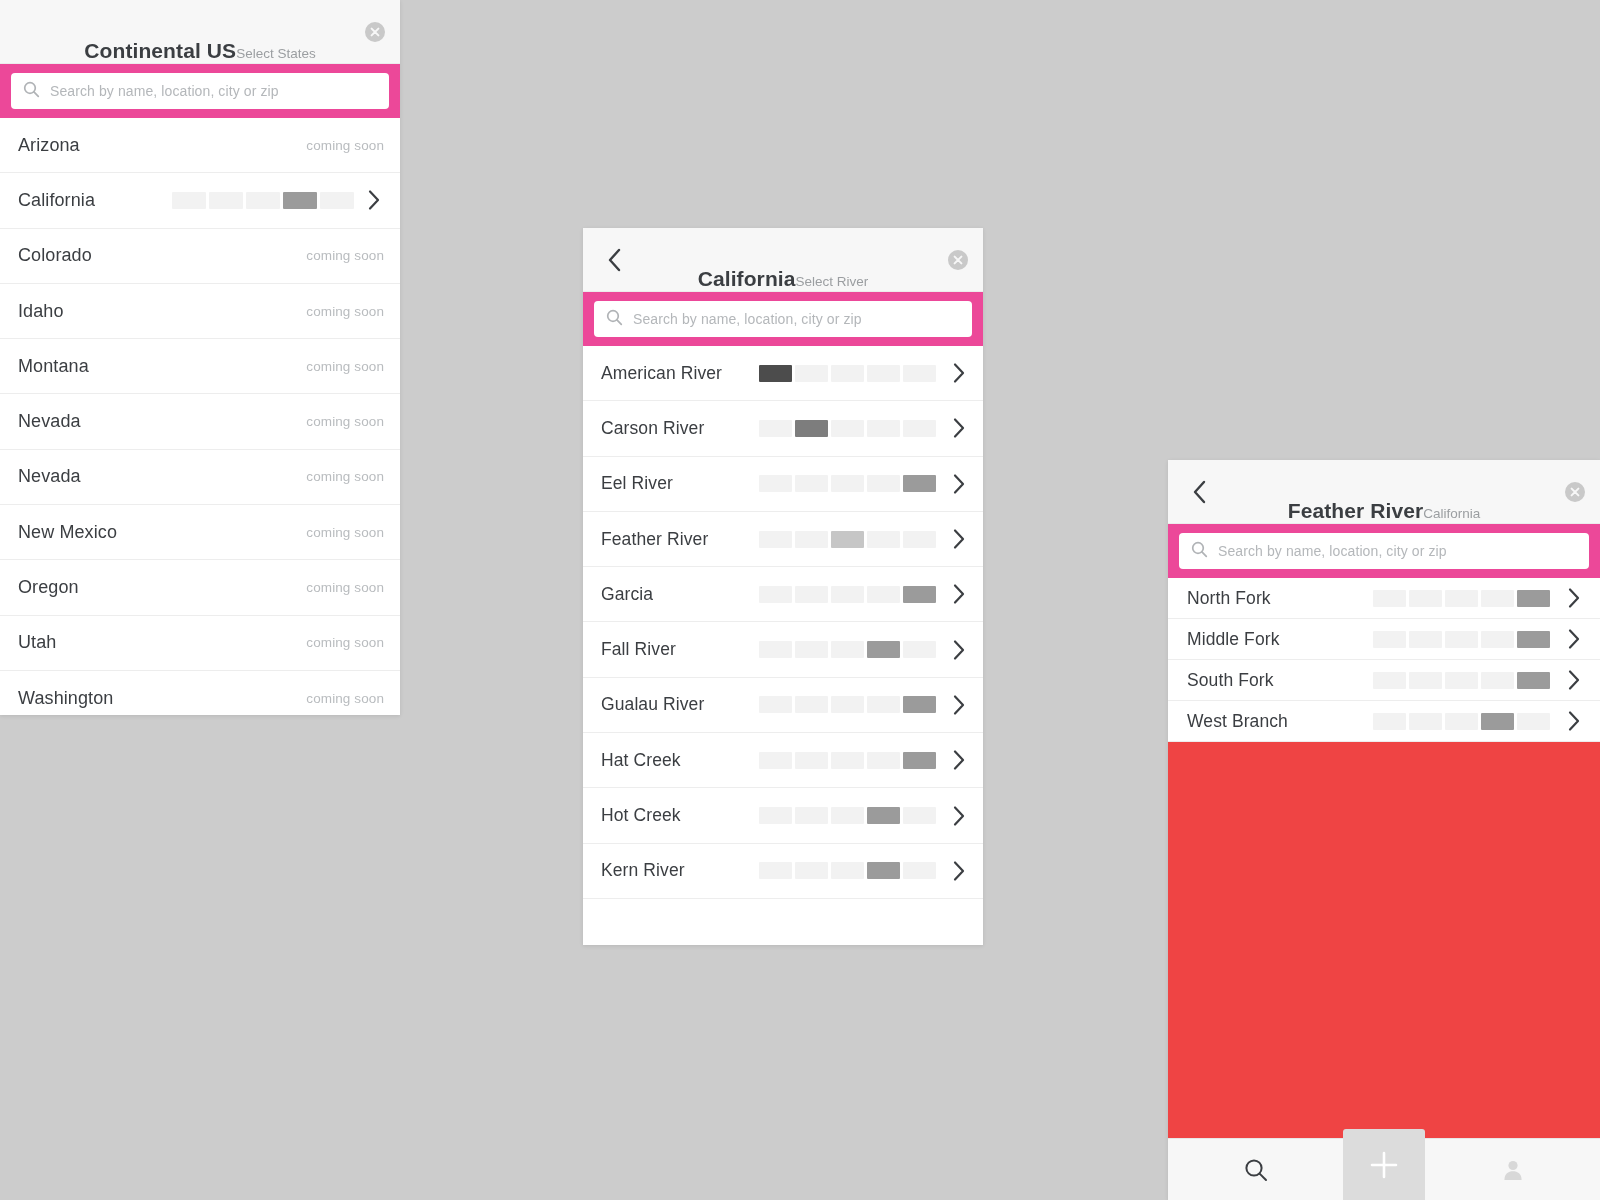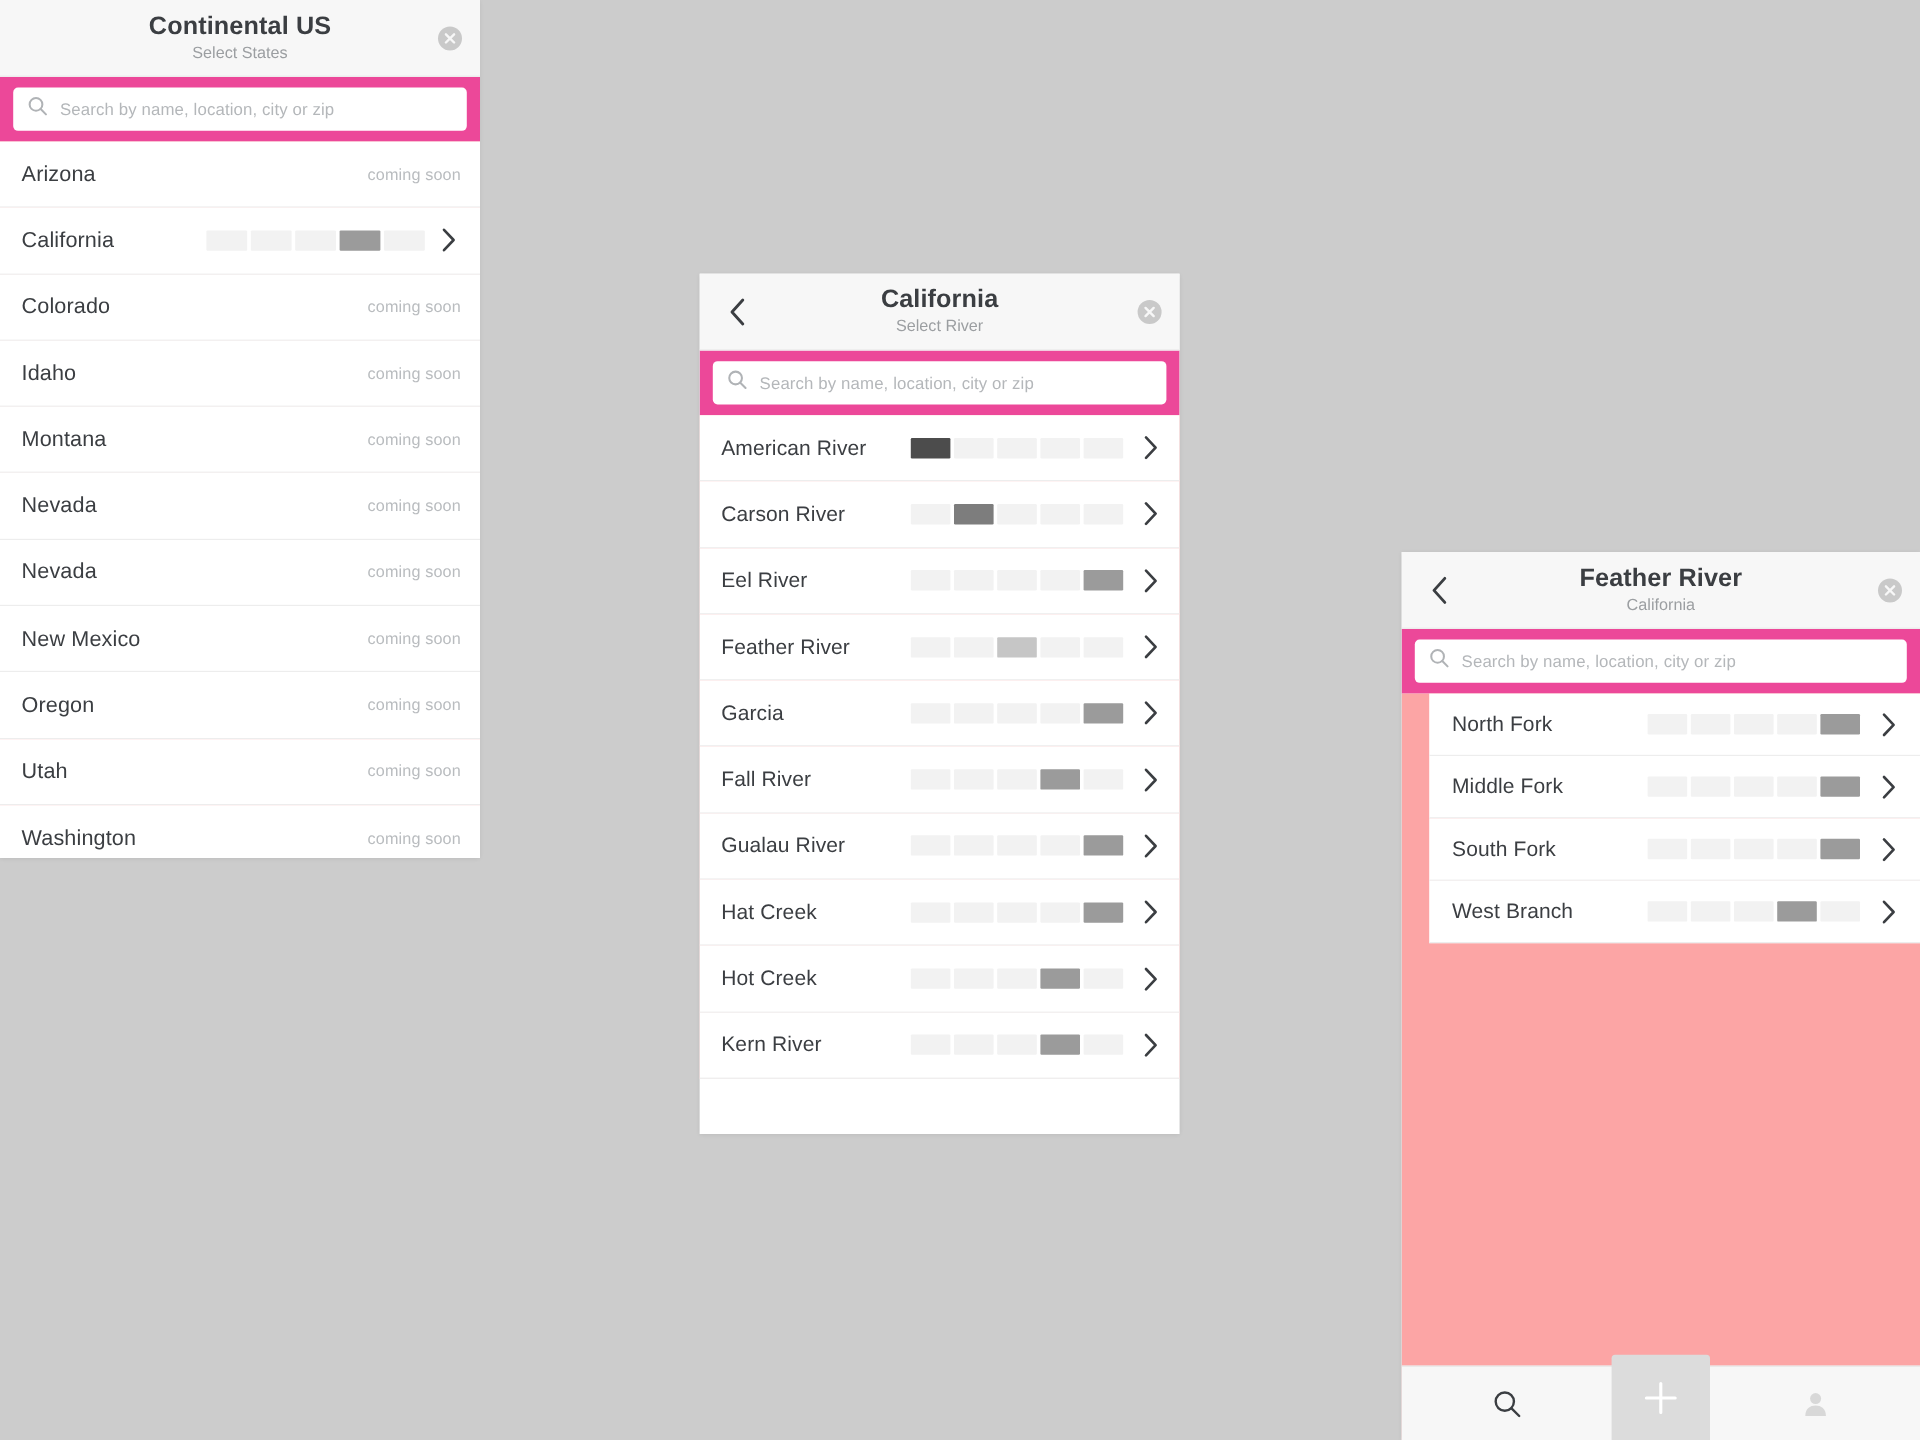--- a/index.html
+++ b/index.html
@@ -26,22 +26,22 @@
     box-shadow: 0 1px 4px rgba(0,0,0,0.10);
   }
 
   .panel-header {
     position: relative;
     background: #f7f7f7;
     border-bottom: 1px solid #ececec;
     text-align: center;
     height: 64px;
     display: flex;
-    flex-direction: column;
-    align-items: center;
+    flex-direction: row;
+    align-items: flex-end;
     justify-content: center;
   }
 
   .panel-title {
     font-size: 21px;
     font-weight: bold;
     color: #3b3e42;
     letter-spacing: 0.1px;
     line-height: 1.15;
   }
@@ -95,21 +95,21 @@
   .search-icon { flex: 0 0 auto; margin-right: 10px; display: block; }
   .search-placeholder {
     font-size: 14px;
     color: #b4b7ba;
     letter-spacing: 0.1px;
     white-space: nowrap;
     overflow: hidden;
   }
 
   
-  .list { background: #fca5a5; }
+  .list { background: #ef4444; }
 
   .list-row {
     display: flex;
     align-items: center;
     height: 55.3px;
     padding-left: 18px;
     padding-right: 14px;
     border-bottom: 1px solid #ededed;
     cursor: pointer;
     background: #ffffff;
@@ -183,21 +183,21 @@
   #panel-rivers .seg { width: 33px; height: 17px; }
 
   #panel-forks {
     left: 1168px; top: 460px;
     width: 432px;
     height: 740px;
     display: flex;
     flex-direction: column;
   }
   #panel-forks .list { flex: 1 1 auto; }
-  #panel-forks .list-row { padding-left: 19px; height: 52px; padding-right: 16px; margin-left: 23px; }
+  #panel-forks .list-row { padding-left: 19px; height: 41px; padding-right: 16px; }
   #panel-forks .row-label { font-size: 17.5px; }
   #panel-forks .meter { margin-right: 14px; }
   #panel-forks .seg { width: 33px; height: 17px; }
 
   
   .tabbar {
     position: absolute;
     left: 0; right: 0; bottom: 0;
     height: 62px;
     background: #f7f7f7;

